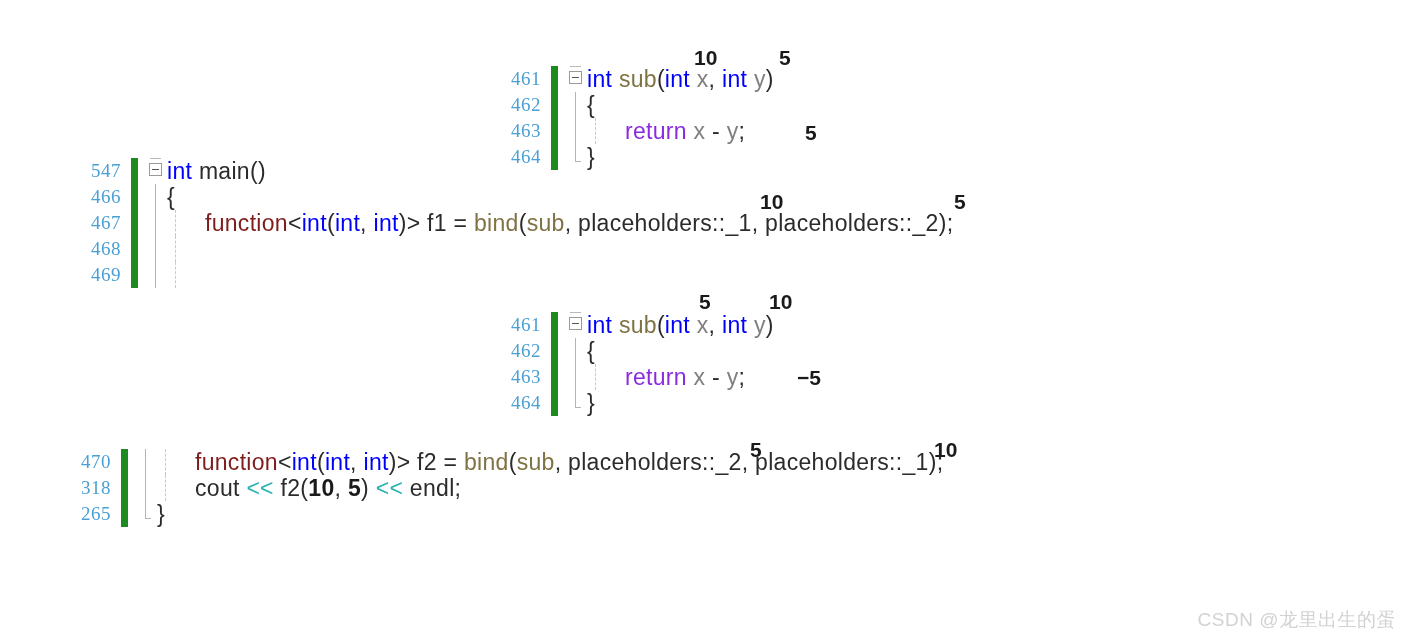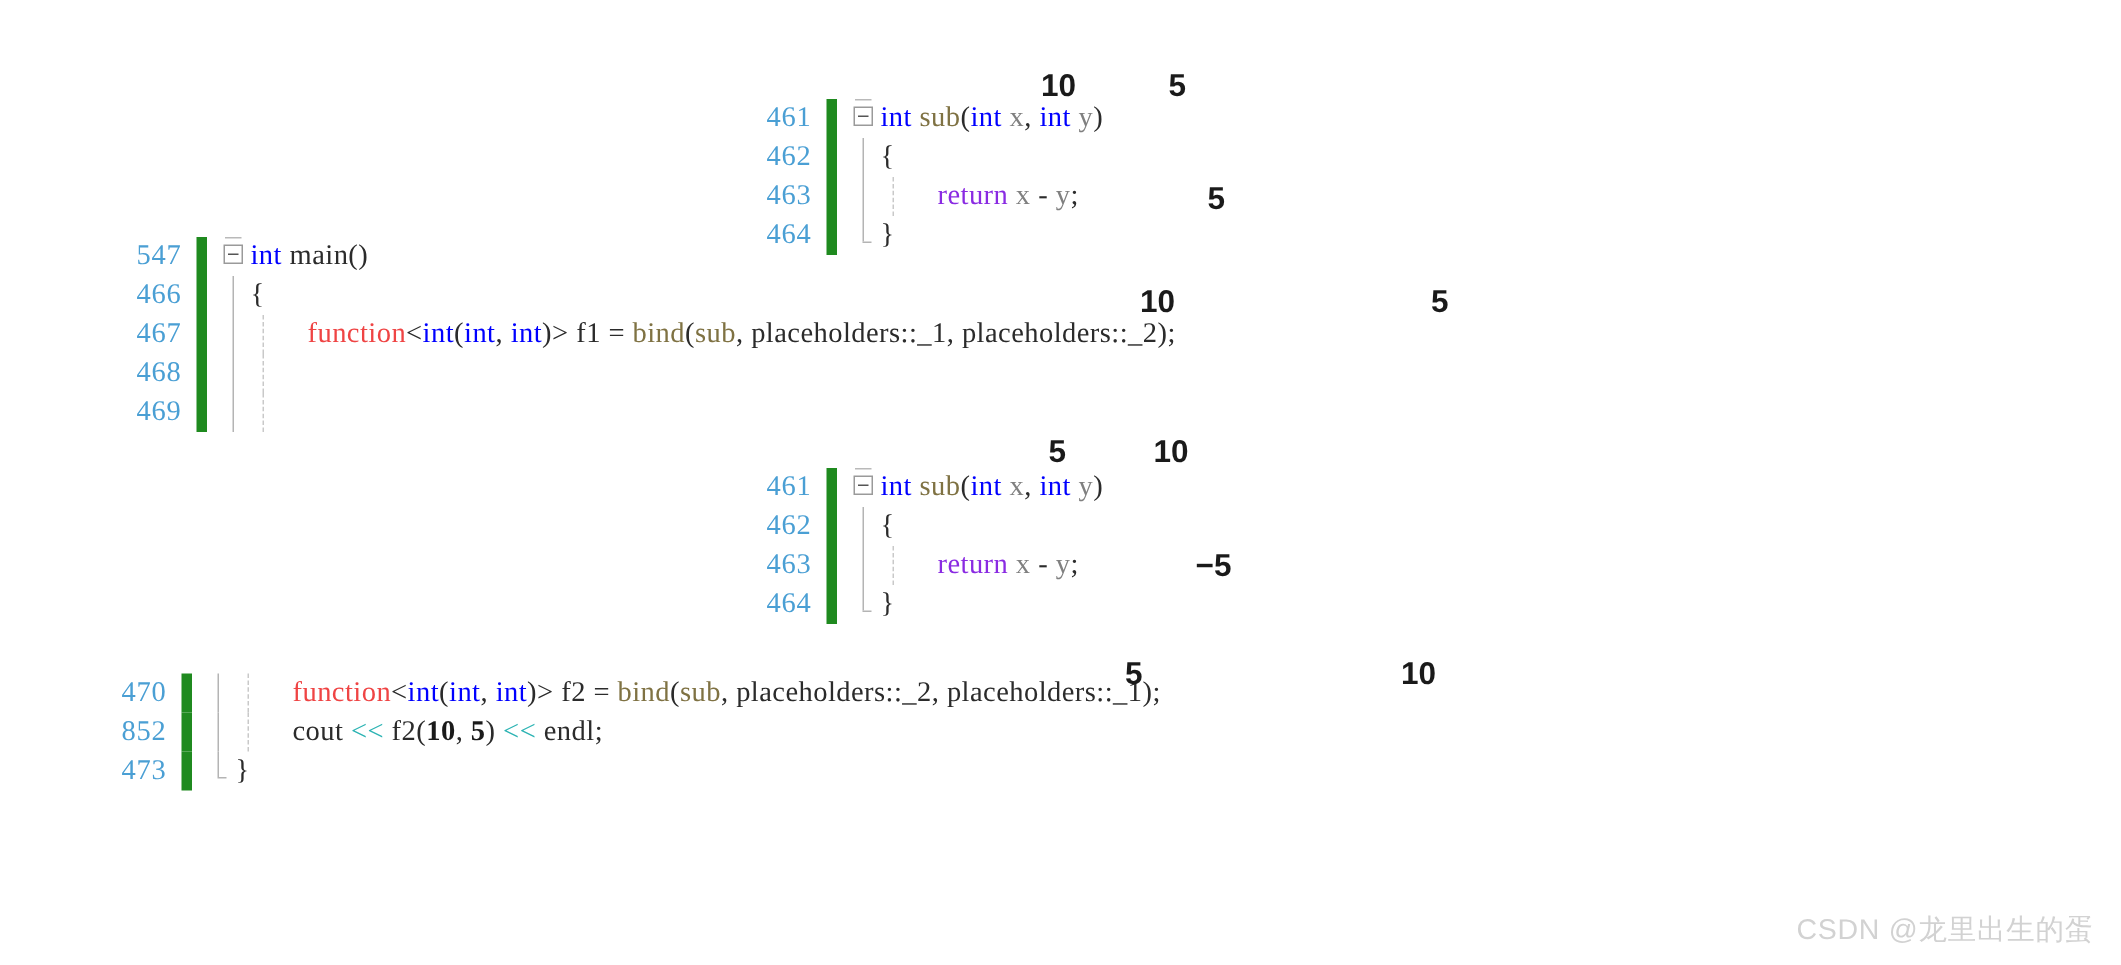--- a/index.html
+++ b/index.html
@@ -113,32 +113,32 @@
   }
   .indent .dash {
     position: absolute;
     left: 8px;
     top: 0;
     width: 0;
     height: 26px;
     border-left: 1px dashed #c9c9c9;
   }
   .codetext {
-    font-family: Liberation Serif, serif;
-    font-size: 19px;
+    font-family: Liberation Sans, sans-serif;
+    font-size: 23px;
     color: #2b2b2b;
     letter-spacing: 0.3px;
     -webkit-font-smoothing: antialiased;
   }
 
   
   .kw      { color: #0000ff; }          
   .ret     { color: #8a2be2; margin-top: 37px; }          
   .fn      { color: #7f7243; }          
-  .tmpl    { color: #ef4444; }          
+  .tmpl    { color: #7f1d1d; }          
   .var     { color: #808080; }          
   .punc    { color: #2b2b2b; }
   .op      { color: #2bb3b3; }          
   .num     { color: #1a1a1a; font-weight: bold; }
   .plain   { color: #2b2b2b; }
   .brace   { color: #2b2b2b; }
 
   
   .annot {
     position: absolute;
@@ -372,36 +372,36 @@
     <div class="foldcol">
         <div class="foldline"></div>
       </div>
     <div class="indent">
         <div class="dash"></div>
       </div>
     <div class="codetext" style="padding-left:20px;"><span class="tmpl">function</span><span class="punc">&lt;</span><span class="kw">int</span><span class="punc">(</span><span class="kw">int</span><span class="punc">,</span> <span class="kw">int</span><span class="punc">)</span><span class="punc">&gt;</span> <span class="plain">f2</span> <span class="punc">=</span> <span class="fn">bind</span><span class="punc">(</span><span class="fn">sub</span><span class="punc">,</span> <span class="plain">placeholders::_2</span><span class="punc">,</span> <span class="plain">placeholders::_1</span><span class="punc">)</span><span class="punc">;</span></div>
   </div>
 
   <div class="code-row">
-    <div class="lineno">852</div>
+    <div class="lineno">318</div>
     <div class="gutter">
         <div class="changebar"></div>
       </div>
     <div class="foldcol">
         <div class="foldline"></div>
       </div>
     <div class="indent">
         <div class="dash"></div>
       </div>
     <div class="codetext" style="padding-left:20px;"><span class="plain">cout</span> <span class="op">&lt;&lt;</span> <span class="plain">f2</span><span class="punc">(</span><span class="num">10</span><span class="punc">,</span> <span class="num">5</span><span class="punc">)</span> <span class="op">&lt;&lt;</span> <span class="plain">endl</span><span class="punc">;</span></div>
   </div>
 
 
   <div class="code-row">
-    <div class="lineno">473</div>
+    <div class="lineno">265</div>
     <div class="gutter">
         <div class="changebar"></div>
       </div>
     <div class="foldcol">
         <div class="foldline end"></div>
       </div>
     <div class="codetext"><span class="brace">}</span></div>
   </div>
 </div>
 

